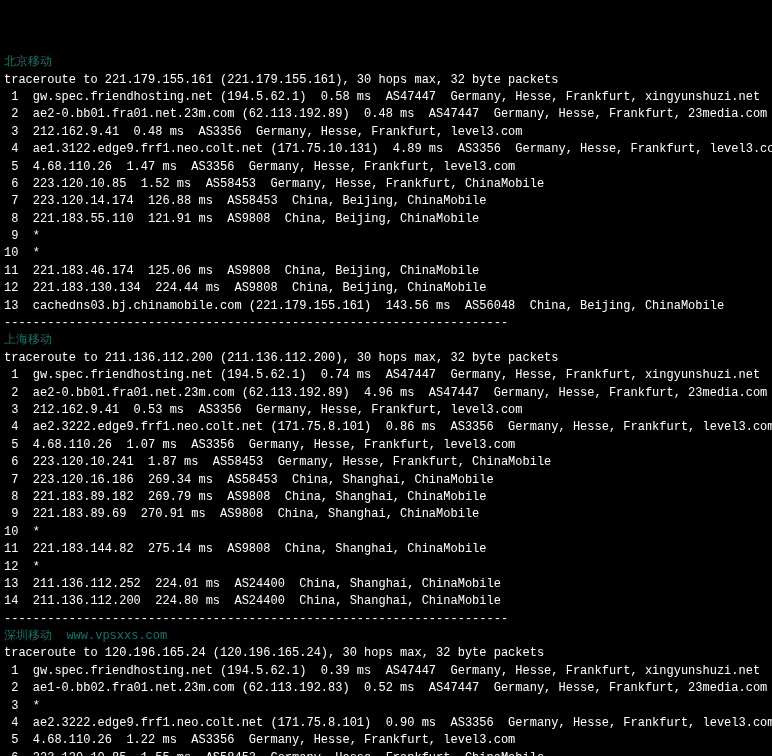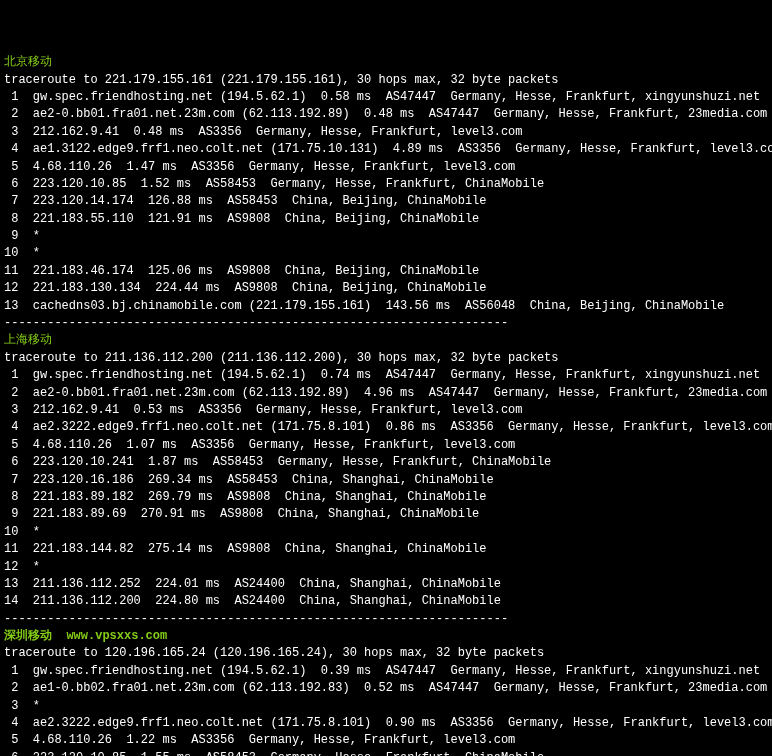--- a/index.html
+++ b/index.html
@@ -6,23 +6,23 @@
   body {
     background: #000;
     color: #fff;
     font-family: "Consolas", "Courier New", monospace;
     font-size: 12px;
     line-height: 1.45;
     padding: 2px 4px;
     white-space: pre;
     width: 772px;
   }
-  .section-title { color: #84cc16; }
+  .section-title { color: #0f766e; }
   .dashes { color: #fff; letter-spacing: 0; }
-  .bold { font-weight: bold; }
+  .bold { font-weight: normal; }
 </style>
 </head>
 <body>
 
 
 <div id="terminal"><div class="section-title">北京移动</div><div>traceroute to 221.179.155.161 (221.179.155.161), 30 hops max, 32 byte packets</div><div> 1  gw.spec.friendhosting.net (194.5.62.1)  0.58 ms  AS47447  Germany, Hesse, Frankfurt, xingyunshuzi.net</div><div> 2  ae2-0.bb01.fra01.net.23m.com (62.113.192.89)  0.48 ms  AS47447  Germany, Hesse, Frankfurt, 23media.com</div><div> 3  212.162.9.41  0.48 ms  AS3356  Germany, Hesse, Frankfurt, level3.com</div><div> 4  ae1.3122.edge9.frf1.neo.colt.net (171.75.10.131)  4.89 ms  AS3356  Germany, Hesse, Frankfurt, level3.com</div><div> 5  4.68.110.26  1.47 ms  AS3356  Germany, Hesse, Frankfurt, level3.com</div><div> 6  223.120.10.85  1.52 ms  AS58453  Germany, Hesse, Frankfurt, ChinaMobile</div><div> 7  223.120.14.174  126.88 ms  AS58453  China, Beijing, ChinaMobile</div><div> 8  221.183.55.110  121.91 ms  AS9808  China, Beijing, ChinaMobile</div><div> 9  *</div><div>10  *</div><div>11  221.183.46.174  125.06 ms  AS9808  China, Beijing, ChinaMobile</div><div>12  221.183.130.134  224.44 ms  AS9808  China, Beijing, ChinaMobile</div><div>13  cachedns03.bj.chinamobile.com (221.179.155.161)  143.56 ms  AS56048  China, Beijing, ChinaMobile</div><div></div><div class="dashes">----------------------------------------------------------------------</div><div class="section-title">上海移动</div><div>traceroute to 211.136.112.200 (211.136.112.200), 30 hops max, 32 byte packets</div><div> 1  gw.spec.friendhosting.net (194.5.62.1)  0.74 ms  AS47447  Germany, Hesse, Frankfurt, xingyunshuzi.net</div><div> 2  ae2-0.bb01.fra01.net.23m.com (62.113.192.89)  4.96 ms  AS47447  Germany, Hesse, Frankfurt, 23media.com</div><div> 3  212.162.9.41  0.53 ms  AS3356  Germany, Hesse, Frankfurt, level3.com</div><div> 4  ae2.3222.edge9.frf1.neo.colt.net (171.75.8.101)  0.86 ms  AS3356  Germany, Hesse, Frankfurt, level3.com</div><div> 5  4.68.110.26  1.07 ms  AS3356  Germany, Hesse, Frankfurt, level3.com</div><div> 6  223.120.10.241  1.87 ms  AS58453  Germany, Hesse, Frankfurt, ChinaMobile</div><div> 7  223.120.16.186  269.34 ms  AS58453  China, Shanghai, ChinaMobile</div><div> 8  221.183.89.182  269.79 ms  AS9808  China, Shanghai, ChinaMobile</div><div> 9  221.183.89.69  270.91 ms  AS9808  China, Shanghai, ChinaMobile</div><div>10  *</div><div>11  221.183.144.82  275.14 ms  AS9808  China, Shanghai, ChinaMobile</div><div>12  *</div><div>13  211.136.112.252  224.01 ms  AS24400  China, Shanghai, ChinaMobile</div><div>14  211.136.112.200  224.80 ms  AS24400  China, Shanghai, ChinaMobile</div><div></div><div class="dashes">----------------------------------------------------------------------</div><div class="section-title bold">深圳移动  www.vpsxxs.com</div><div>traceroute to 120.196.165.24 (120.196.165.24), 30 hops max, 32 byte packets</div><div> 1  gw.spec.friendhosting.net (194.5.62.1)  0.39 ms  AS47447  Germany, Hesse, Frankfurt, xingyunshuzi.net</div><div> 2  ae1-0.bb02.fra01.net.23m.com (62.113.192.83)  0.52 ms  AS47447  Germany, Hesse, Frankfurt, 23media.com</div><div> 3  *</div><div> 4  ae2.3222.edge9.frf1.neo.colt.net (171.75.8.101)  0.90 ms  AS3356  Germany, Hesse, Frankfurt, level3.com</div><div> 5  4.68.110.26  1.22 ms  AS3356  Germany, Hesse, Frankfurt, level3.com</div><div> 6  223.120.10.85  1.55 ms  AS58453  Germany, Hesse, Frankfurt, ChinaMobile</div></div>
 
 
 
 </body></html>

